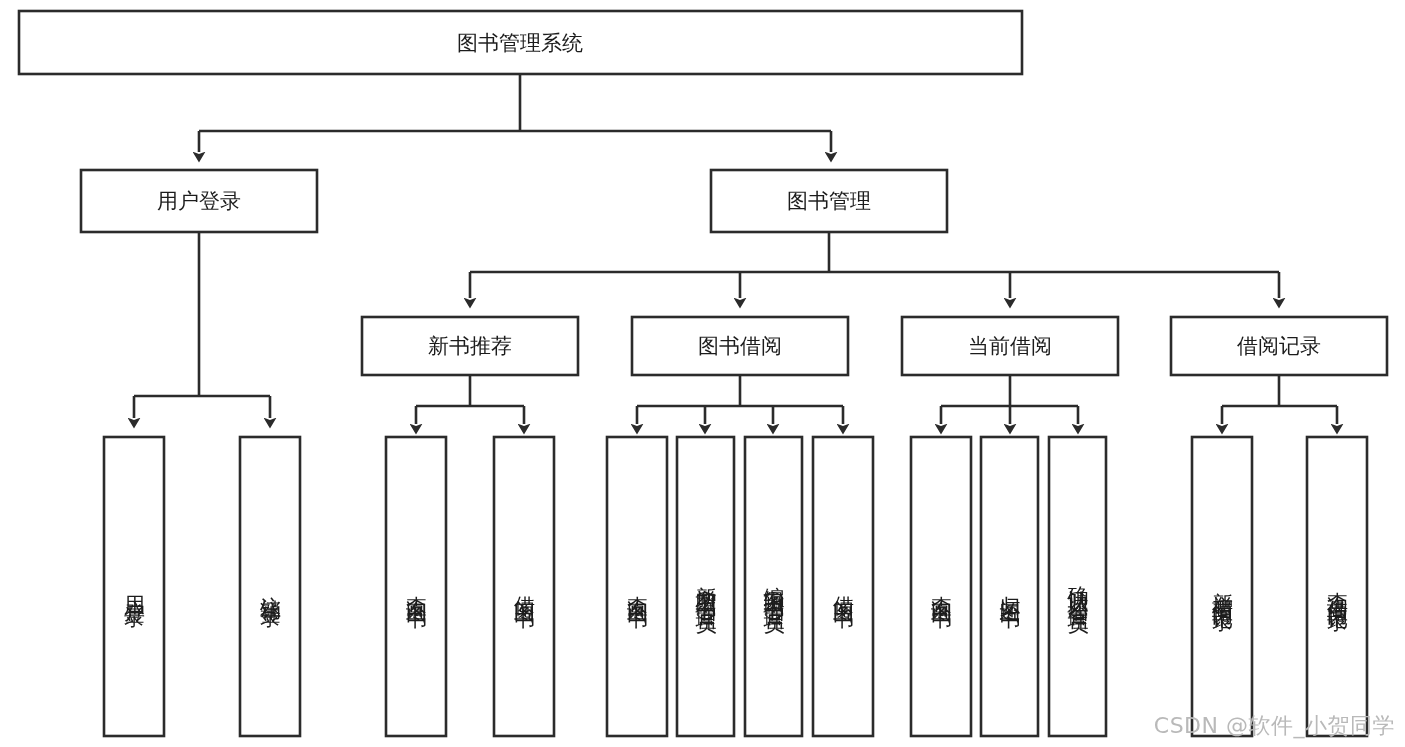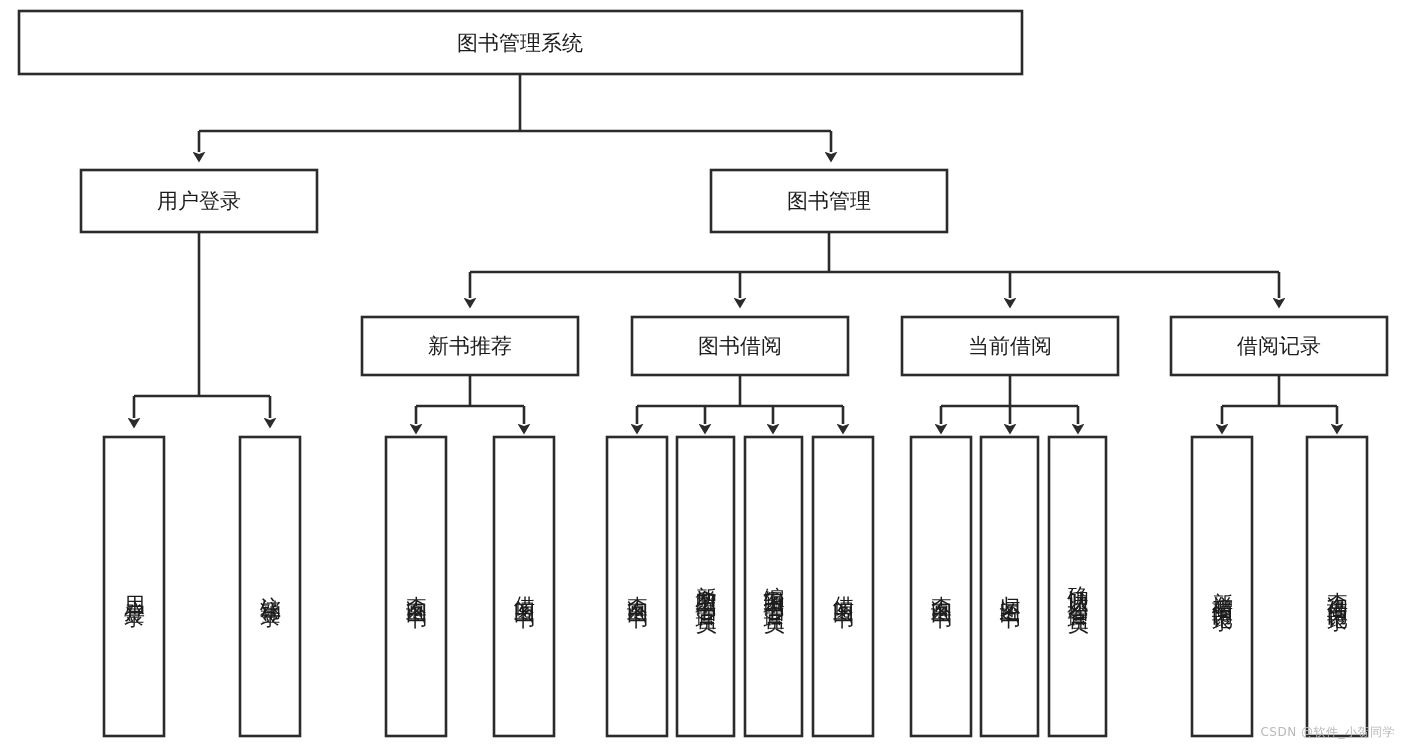--- a/index.html
+++ b/index.html
@@ -47,21 +47,21 @@
   }
   .arrow-head {
     fill: #2b2b2b;
     stroke: none;
   }
   .watermark {
     position: absolute;
     right: 10px;
     bottom: 6px;
     font-family: "DejaVu Sans", "Liberation Sans", sans-serif;
-    font-size: 12px;
+    font-size: 22px;
     color: #b9b9b9;
     letter-spacing: 0.5px;
     user-select: none;
     pointer-events: none;
     white-space: nowrap;
   }
 </style>
 </head>
 <body>
 

